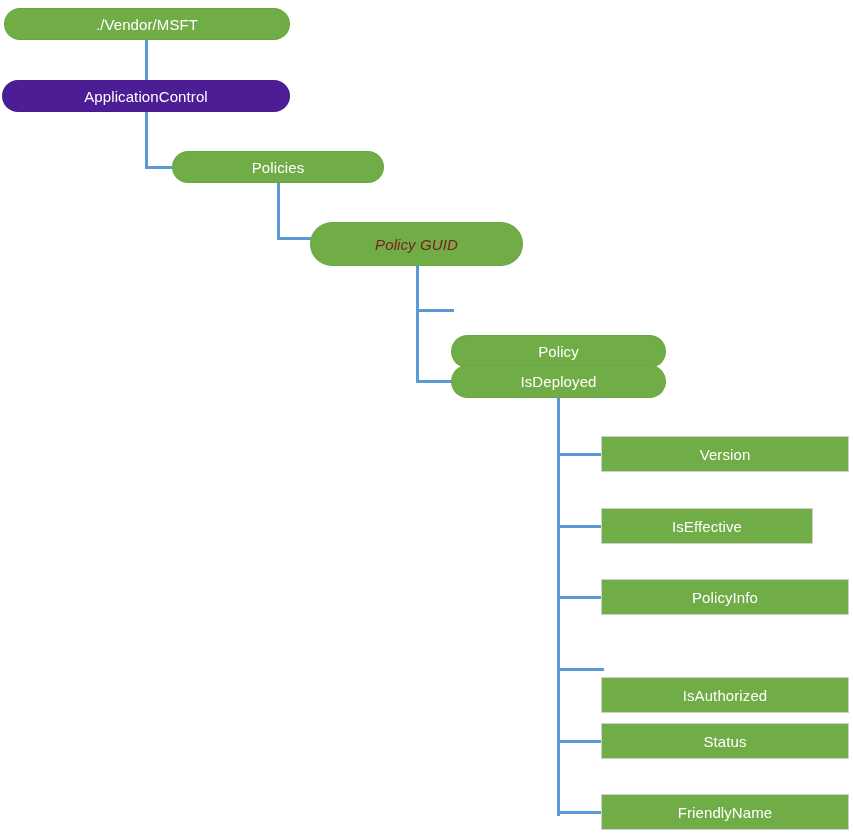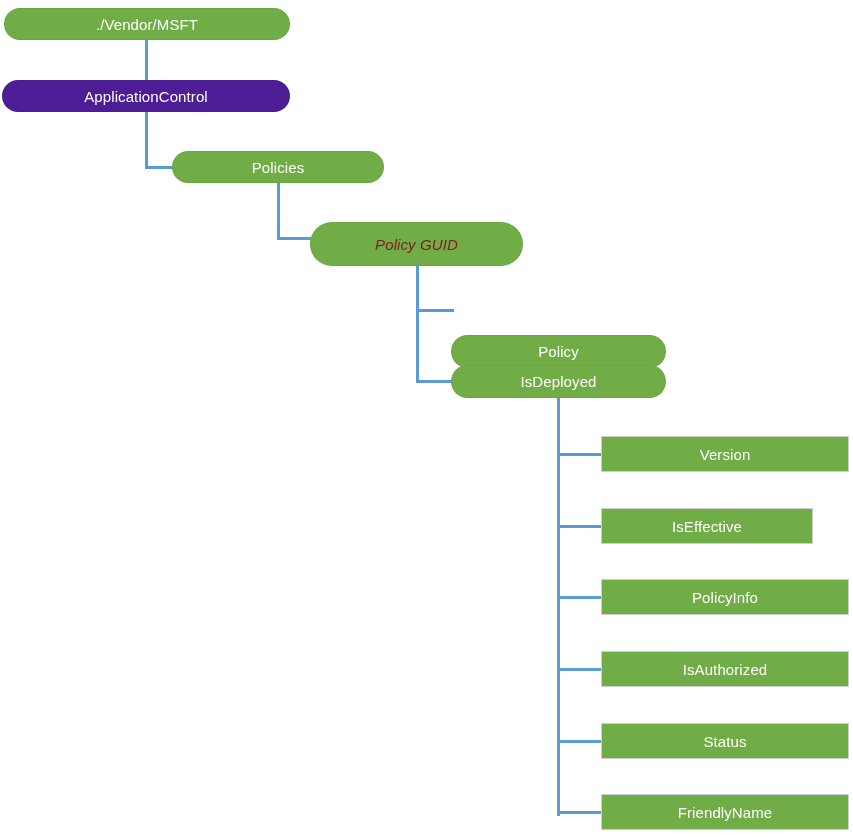--- a/index.html
+++ b/index.html
@@ -92,21 +92,21 @@
       </div>
       <div class="node rect" style="left: 601px; top: 436px; width: 248px; height: 36px; background: rgb(112, 173, 71); color: rgb(255, 255, 255);">
         <span class="node-label">Version</span>
       </div>
       <div class="node rect" style="left: 601px; top: 508px; width: 212px; height: 36px; background: rgb(112, 173, 71); color: rgb(255, 255, 255);">
         <span class="node-label">IsEffective</span>
       </div>
       <div class="node rect" style="left: 601px; top: 579px; width: 248px; height: 36px; background: rgb(112, 173, 71); color: rgb(255, 255, 255);">
         <span class="node-label">PolicyInfo</span>
       </div>
-      <div class="node rect" style="left: 601px; top: 651px; width: 248px; height: 36px; background: rgb(112, 173, 71); color: rgb(255, 255, 255);">
+      <div class="node rect" style="left: 601px; top: 677px; width: 248px; height: 36px; background: rgb(112, 173, 71); color: rgb(255, 255, 255);">
         <span class="node-label">IsAuthorized</span>
       </div>
       <div class="node rect" style="left: 601px; top: 723px; width: 248px; height: 36px; background: rgb(112, 173, 71); color: rgb(255, 255, 255);">
         <span class="node-label">Status</span>
       </div>
       <div class="node rect" style="left: 601px; top: 794px; width: 248px; height: 36px; background: rgb(112, 173, 71); color: rgb(255, 255, 255);">
         <span class="node-label">FriendlyName</span>
       </div>
     </div>
 </div>

